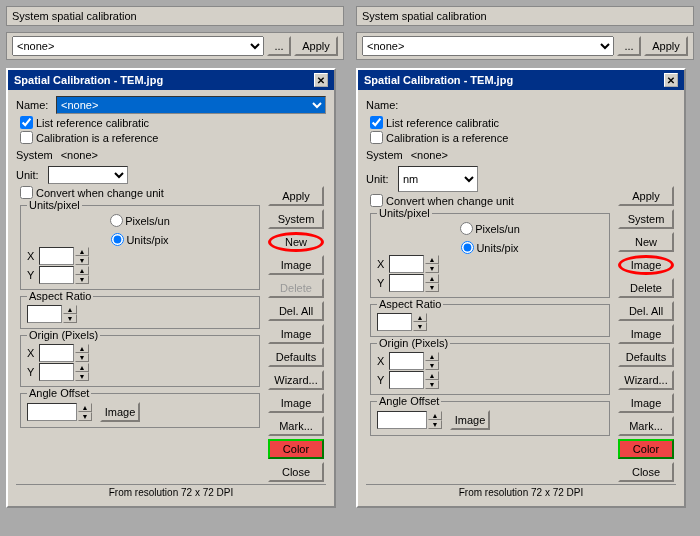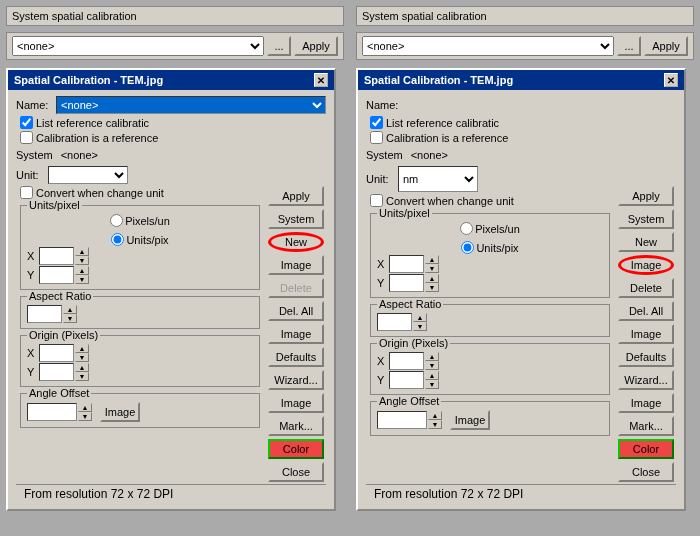--- a/index.html
+++ b/index.html
@@ -168,24 +168,25 @@
       padding: 1px;
     }
 
     .new-btn-circle {
       border: 3px solid red;
       border-radius: 50%;
       padding: 1px;
     }
 
     .from-resolution {
-      font-size: 12px;
+      font-size: 10px;
       color: #000;
       padding: 2px 8px;
       border-top: 1px solid #888;
+      text-align: center;
     }
 
     .xy-row {
       display: flex;
       align-items: center;
       gap: 4px;
       margin: 1px 0;
     }
 
     .xy-label {

